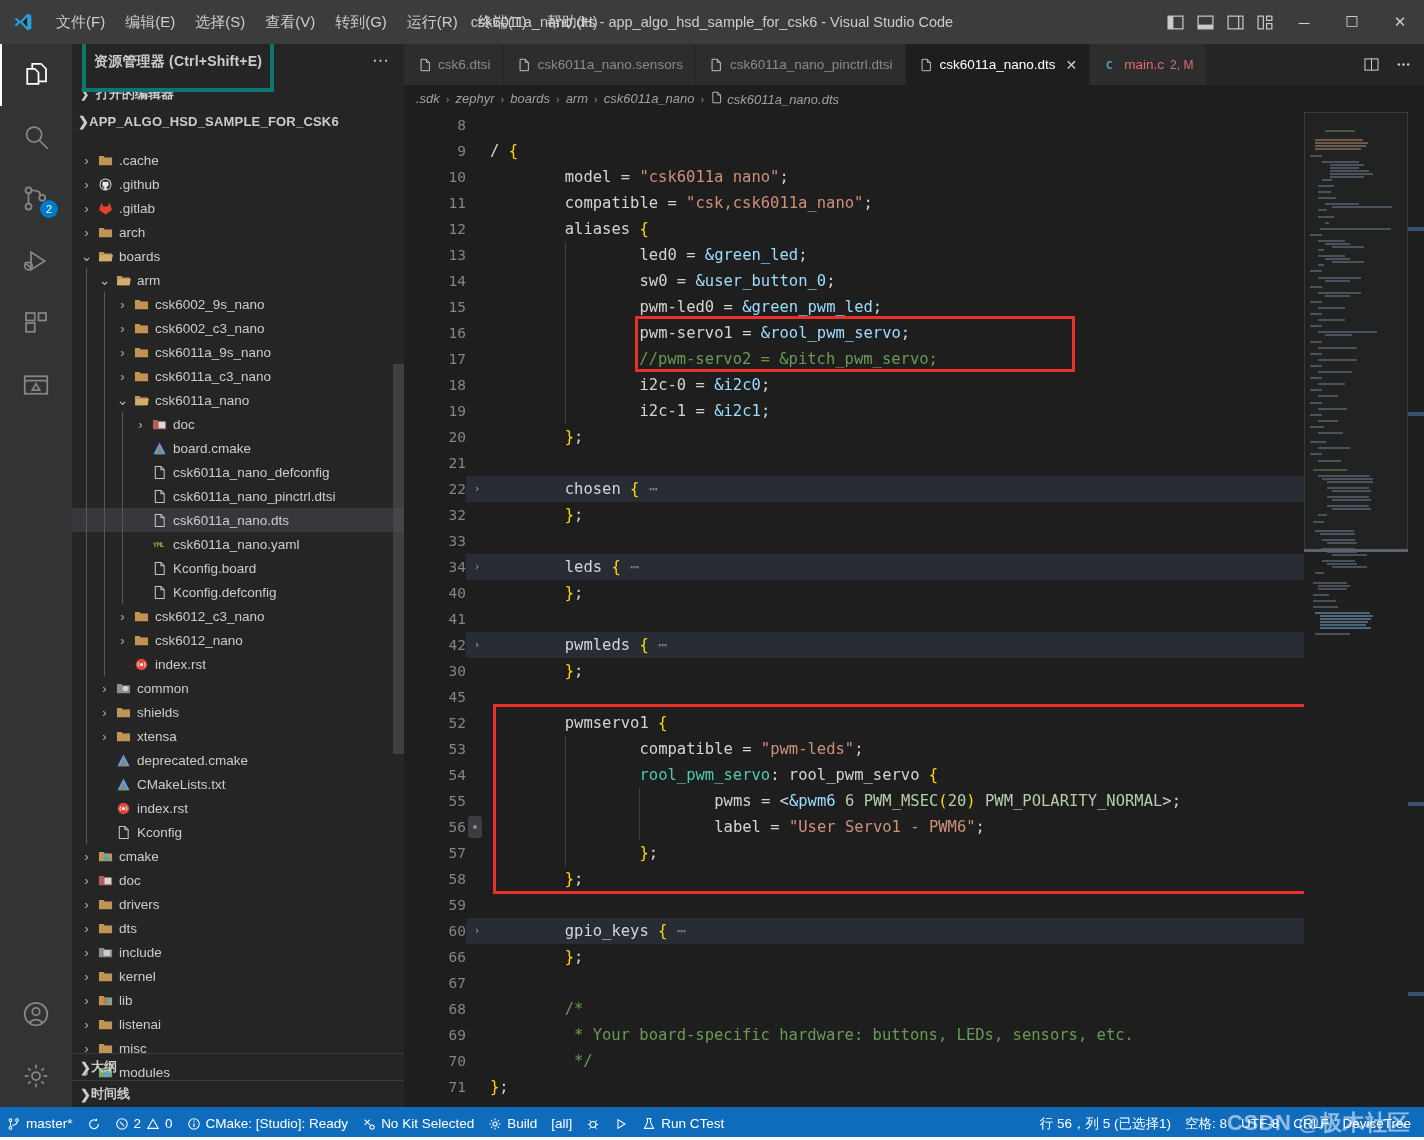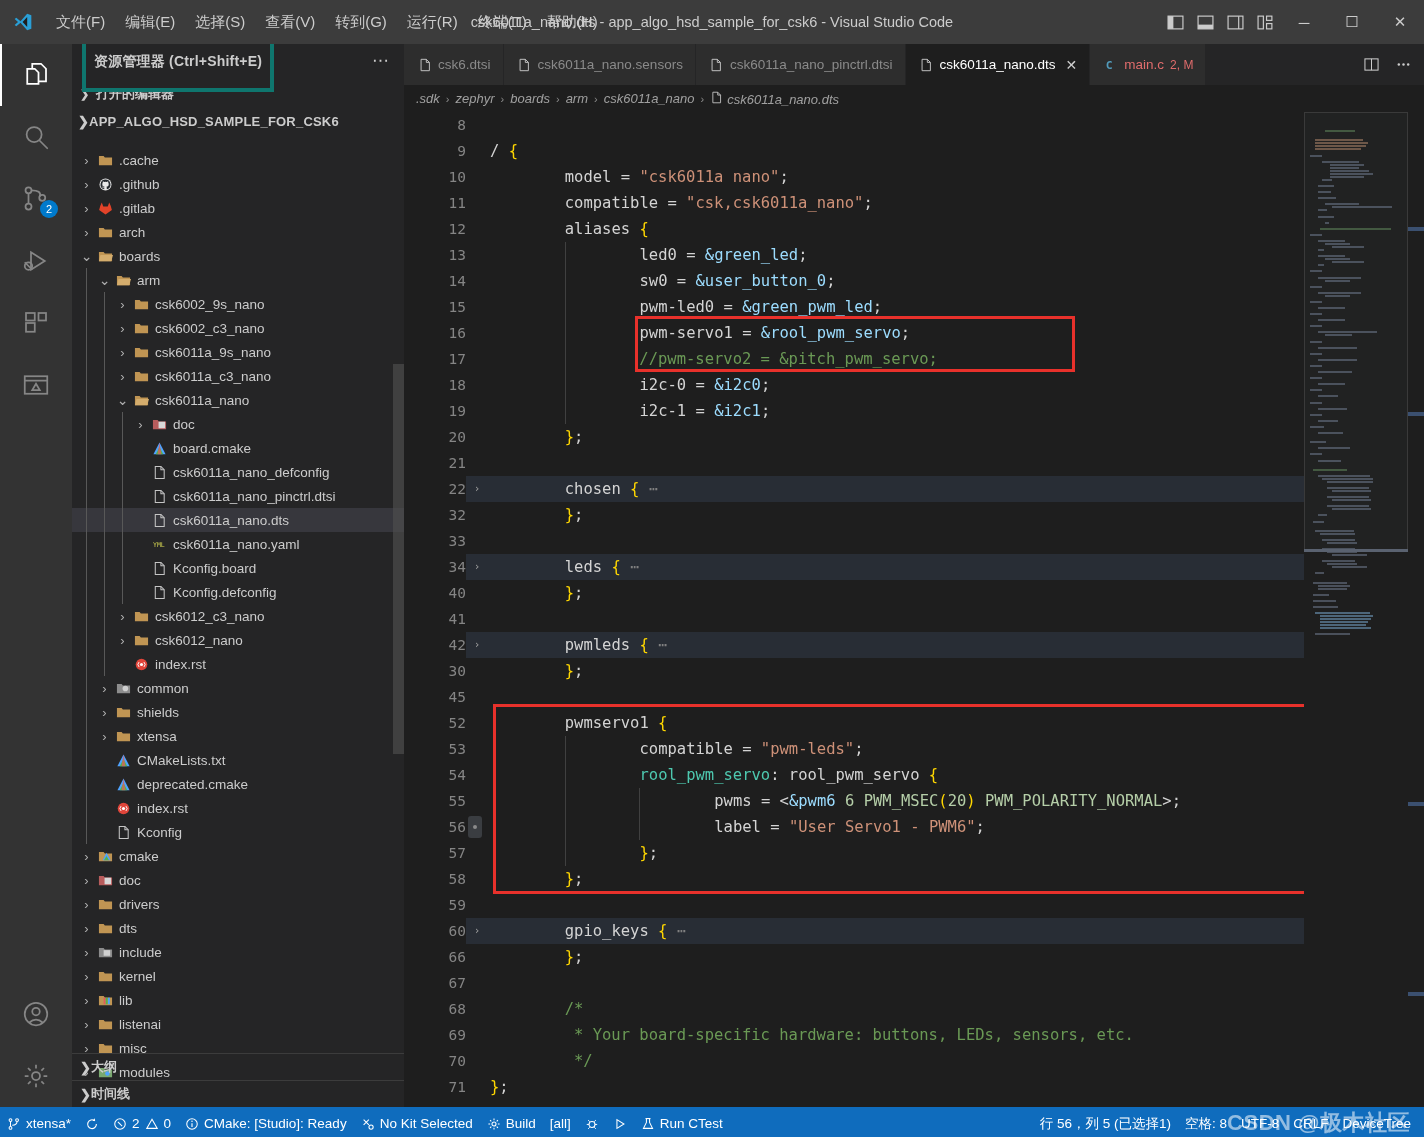--- a/index.html
+++ b/index.html
@@ -719,35 +719,35 @@
         <div class="guide" style="left: 14px;"></div>
         <div style="display: flex; align-items: center; padding-left: 24px;">
           <span class="chev">&nbsp;</span>
           <span class="ficon">
             <svg viewBox="0 0 16 16">
               <path d="M8 1.5 14.5 14H1.5Z" fill="#4fa3ff"></path>
               <path d="M8 6.5 12 14H4Z" fill="#56b24b"></path>
               <path d="M8 1.5 10 14 6 14Z" fill="#e05c5c" opacity=".75"></path>
             </svg>
           </span>
-          <span class="fname">CMakeLists.txt</span>
+          <span class="fname">deprecated.cmake</span>
         </div>
       </div>
       <div class="row">
         <div class="guide" style="left: 14px;"></div>
         <div style="display: flex; align-items: center; padding-left: 24px;">
           <span class="chev">&nbsp;</span>
           <span class="ficon">
             <svg viewBox="0 0 16 16">
               <path d="M8 1.5 14.5 14H1.5Z" fill="#4fa3ff"></path>
               <path d="M8 6.5 12 14H4Z" fill="#56b24b"></path>
               <path d="M8 1.5 10 14 6 14Z" fill="#e05c5c" opacity=".75"></path>
             </svg>
           </span>
-          <span class="fname">deprecated.cmake</span>
+          <span class="fname">CMakeLists.txt</span>
         </div>
       </div>
       <div class="row">
         <div class="guide" style="left: 14px;"></div>
         <div style="display: flex; align-items: center; padding-left: 24px;">
           <span class="chev">&nbsp;</span>
           <span class="ficon">
             <svg viewBox="0 0 16 16">
               <circle cx="8" cy="8" r="6.2" fill="#e0453a"></circle>
               <circle cx="8" cy="8" r="1.7" fill="#fff"></circle>
@@ -1148,21 +1148,21 @@
 
 <div id="statusbar">
   <div class="sb-item">
     <svg viewBox="0 0 16 16">
         <circle cx="4" cy="3.5" r="1.6" fill="none" stroke="#fff" stroke-width="1.2"></circle>
         <circle cx="4" cy="12.5" r="1.6" fill="none" stroke="#fff" stroke-width="1.2"></circle>
         <circle cx="11.5" cy="3.5" r="1.6" fill="none" stroke="#fff" stroke-width="1.2"></circle>
         <line x1="4" y1="5.1" x2="4" y2="10.9" stroke="#fff" stroke-width="1.2"></line>
         <path d="M11.5 5.1 Q11.5 9 6 9.5" fill="none" stroke="#fff" stroke-width="1.2"></path>
       </svg>
-    <span>xtensa*</span>
+    <span>master*</span>
   </div>
   <div class="sb-item">
     <svg viewBox="0 0 16 16">
         <path d="M13 8 A5 5 0 1 1 11 4.2" fill="none" stroke="#fff" stroke-width="1.3"></path>
         <path d="M11.2 1.4 L11.6 4.6 L8.4 4.6 Z" fill="#fff"></path>
       </svg>
   </div>
   <div class="sb-item">
     <svg viewBox="0 0 16 16">
         <circle cx="8" cy="8" r="6" fill="none" stroke="#fff" stroke-width="1.2"></circle>

